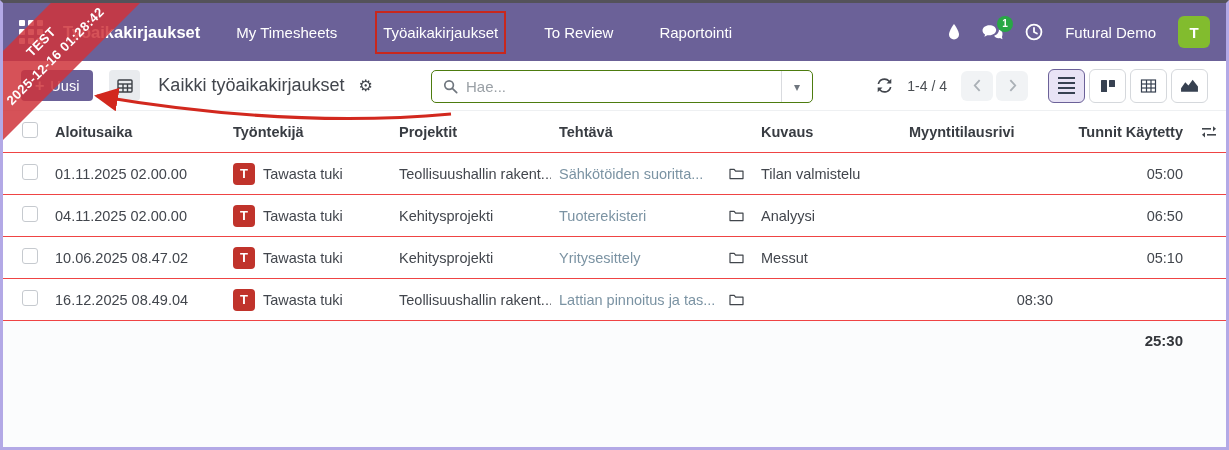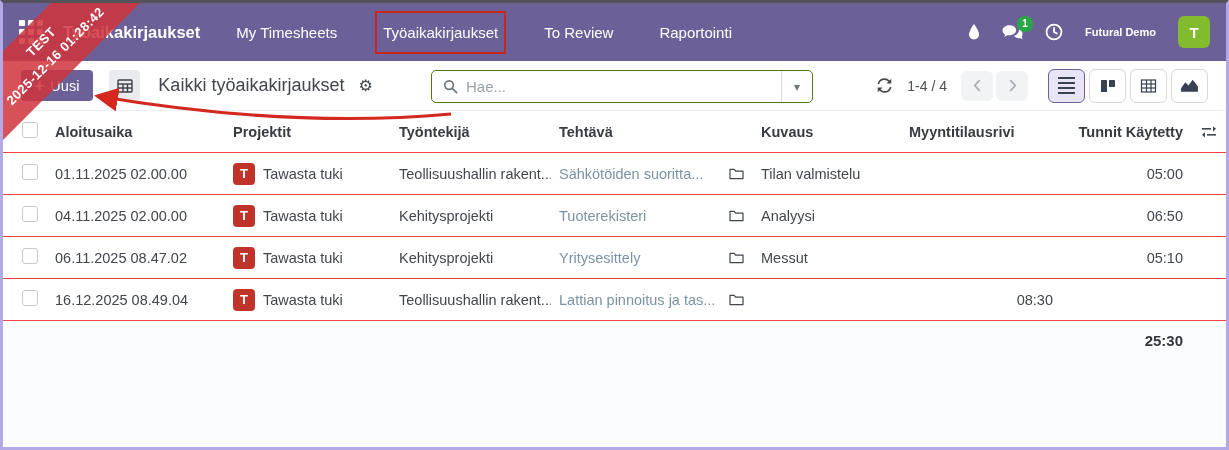--- a/index.html
+++ b/index.html
@@ -20,21 +20,21 @@
   .nav-item { font-size:15px; white-space:nowrap; padding:11px 6px; cursor:pointer; }
   .nav-item.annotated { outline:2px solid #c8271d; }
   .nav-spacer { flex:1; }
   .nav-right { display:flex; align-items:center; gap:22px; }
   .nav-icon { color:#fff; display:flex; align-items:center; cursor:pointer; position:relative; }
   .badge {
     position:absolute; top:-8px; right:-10px; width:16px; height:16px; border-radius:50%;
     background:#28a745; color:#fff; font-size:10px; font-weight:bold;
     display:flex; align-items:center; justify-content:center;
   }
-  .user-name { font-size:11px; white-space:nowrap;font-weight:bold; }
+  .user-name { font-size:15px; white-space:nowrap; }
   .user-avatar {
     width:32px; height:32px; border-radius:6px; background:#82bc2e; color:#fff;
     font-size:15px; font-weight:bold; display:flex; align-items:center; justify-content:center; cursor:pointer;
   }
   
   .control { height:50px; background:#fff; display:flex; align-items:center; padding:0 18px; gap:10px; position:relative; border-bottom:1px solid #eef0f2; }
   .btn-new {
     height:31px; padding:0 14px; background:#6b6198; color:#fff; border:none; border-radius:4px;
     font-size:14.5px; display:flex; align-items:center; gap:6px; cursor:pointer; font-family:inherit;
   }
@@ -230,22 +230,22 @@
             </svg>
         </button>
       </div>
     </div>
   </div>
 
   <div>
     <div class="grid-row hdr">
       <div><span class="cb"></span></div>
       <div>Aloitusaika</div>
+      <div>Työntekijä</div>
       <div>Projektit</div>
-      <div>Työntekijä</div>
       <div>Tehtävä</div>
       <div></div>
       <div>Kuvaus</div>
       <div>Myyntitilausrivi</div>
       <div class="cell-right">Tunnit Käytetty</div>
       <div class="cell-folder">
         <svg width="16" height="14" viewBox="0 0 16 14" fill="currentColor">
           <rect x="1" y="3" width="9" height="1.6"></rect>
             <path d="M15 3.8l-3-2.6v5.2z"></path>
           <rect x="6" y="9" width="9" height="1.6"></rect>
@@ -289,21 +289,21 @@
           </svg>
         </div>
       <div>Analyysi</div>
       <div></div>
       <div class="cell-right">06:50</div>
       <div></div>
     </div>
 
     <div class="grid-row">
       <div><span class="cb"></span></div>
-      <div>06.11.2025 08.47.02</div>
+      <div>10.06.2025 08.47.02</div>
       <div class="cell-emp">
           <span class="emp-avatar">T</span>
           <span>Tawasta tuki</span>
         </div>
       <div>Kehitysprojekti</div>
       <div class="cell-task">Yritysesittely</div>
       <div class="cell-folder">
           <svg width="15" height="13" viewBox="0 0 16 14" fill="none" stroke="currentColor" stroke-width="1.3" stroke-linejoin="round">
             <path d="M1 2.5h4.5L7 4.5h8v8H1z"></path>
           </svg>

